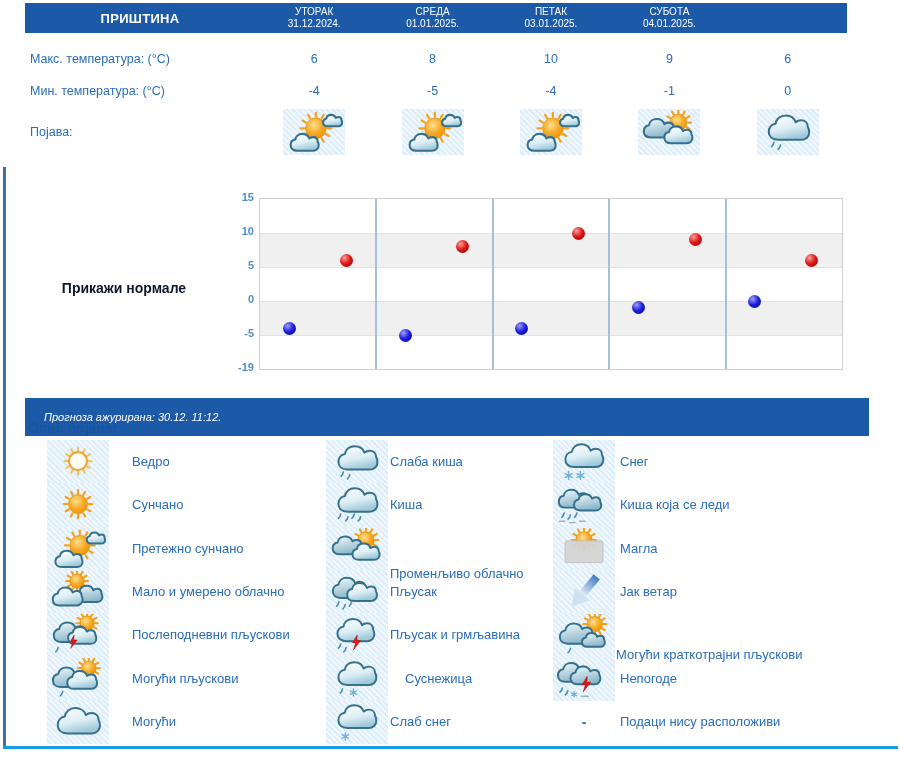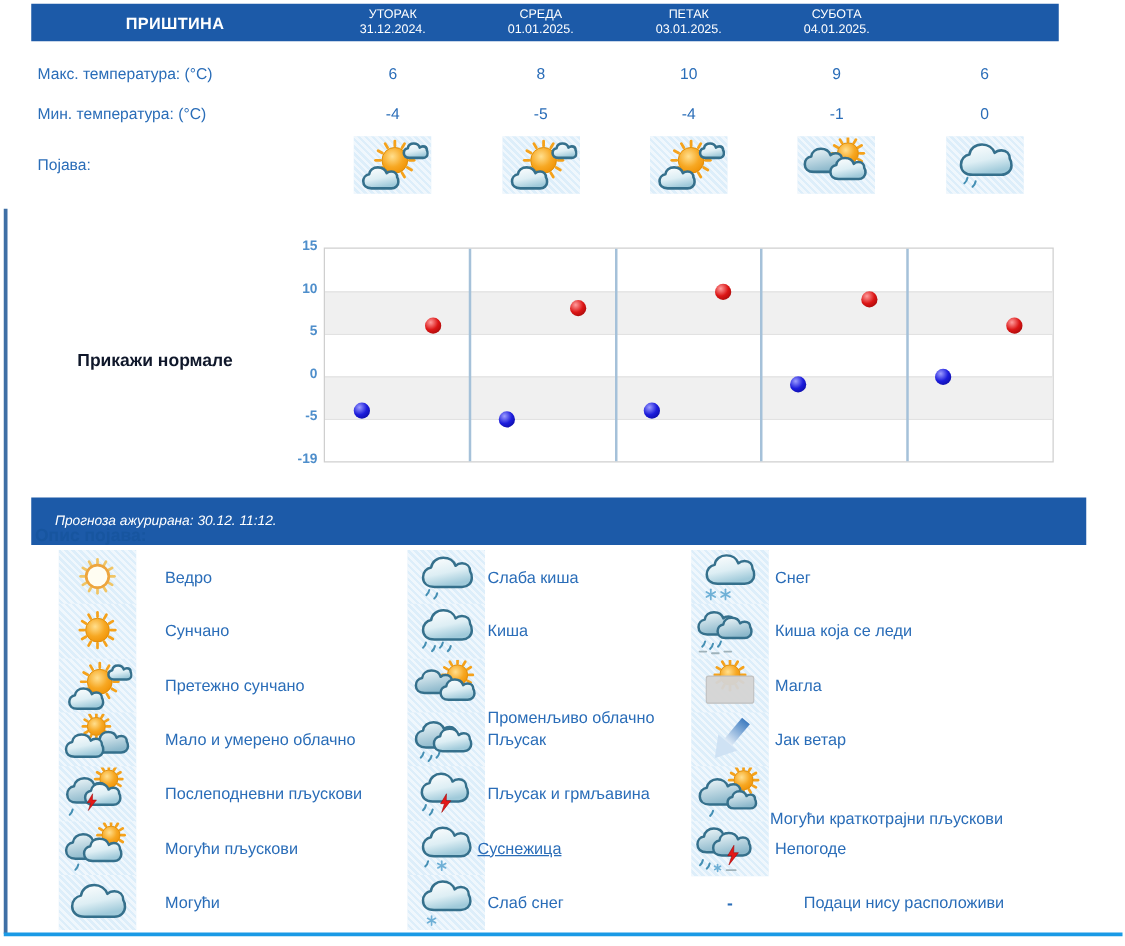--- a/index.html
+++ b/index.html
@@ -817,21 +817,21 @@
           <g transform="translate(9 3) scale(0.7)">
             <path d="M16 38 C7 38 2 33 2 26 C2 20 6 15 12 14 C13 7 19 2 27 2 C34 2 40 6 42 12 C44 10 47 9 50 9 C56 9 60 13 60 19 C61.5 21 62 24 62 27 C62 33 57 38 50 38 Z" fill="url(#cl18)" stroke="#35708c" stroke-width="3.14" stroke-linejoin="round"></path>
           </g>
           <path d="M15 34 q-0.6 3 -2.6 4.6" stroke="#4690b4" stroke-width="1.8" fill="none" stroke-linecap="round"></path>
           <line x1="23.5" y1="36.0" x2="30.5" y2="40.0" stroke="#6fb0d6" stroke-width="1.5" stroke-linecap="round"></line>
           <line x1="27.0" y1="34.0" x2="27.0" y2="42.0" stroke="#6fb0d6" stroke-width="1.5" stroke-linecap="round"></line>
           <line x1="30.5" y1="36.0" x2="23.5" y2="40.0" stroke="#6fb0d6" stroke-width="1.5" stroke-linecap="round"></line>
           <circle cx="27" cy="38" r="1.1" fill="#6fb0d6"></circle>
         </svg>
       </div>
-      <div class="abs legend-label blue-text" style="left: 382px; top: 670.5px; text-decoration: underline;">Суснежица</div>
+      <div class="abs legend-label blue-text" style="left: 405px; top: 670.5px;">Суснежица</div>
       <div class="abs icon-box icon-bg" style="left: 326px; top: 699.8px; height: 44px;">
         <svg width="56" height="42" viewBox="0 0 62 46" xmlns="http://www.w3.org/2000/svg">
           <defs>
     <radialGradient id="sun19" cx="40%" cy="35%" r="75%">
       <stop offset="0%" stop-color="#ffdf8e"></stop>
               <stop offset="55%" stop-color="#f7a823"></stop>
               <stop offset="100%" stop-color="#ef8e00"></stop>
             </radialGradient>
     <linearGradient id="cl19" x1="0" y1="0" x2="0.35" y2="1">
       <stop offset="0%" stop-color="#ffffff"></stop>
@@ -1082,21 +1082,21 @@
           <line x1="20.0" y1="37.0" x2="20.0" y2="43.0" stroke="#6fb0d6" stroke-width="1.5" stroke-linecap="round"></line>
           <line x1="22.6" y1="38.5" x2="17.4" y2="41.5" stroke="#6fb0d6" stroke-width="1.5" stroke-linecap="round"></line>
           <circle cx="20" cy="40" r="1.1" fill="#6fb0d6"></circle>
           <g stroke="#9fb2ba" stroke-width="1.6" stroke-linecap="round">
             <line x1="28" y1="42" x2="36" y2="42"></line>
           </g>
         </svg>
       </div>
       <div class="abs legend-label blue-text" style="left: 620px; top: 670.5px;">Непогоде</div>
       <div class="abs icon-box no-data-dash" style="left: 553px; top: 699.8px; height: 44px;">-</div>
-      <div class="abs legend-label blue-text" style="left: 620px; top: 713.8px; margin-left: 23px;">Подаци нису расположиви</div>
+      <div class="abs legend-label blue-text" style="left: 620px; top: 713.8px;">Подаци нису расположиви</div>
     </div>
 
 <div class="abs ytick" style="left: 228px; top: 191px;">15</div>
     <div class="abs ytick" style="left: 228px; top: 225px;">10</div>
     <div class="abs ytick" style="left: 228px; top: 259px;">5</div>
     <div class="abs ytick" style="left: 228px; top: 293px;">0</div>
     <div class="abs ytick" style="left: 228px; top: 327px;">-5</div>
     <div class="abs ytick" style="left: 228px; top: 361px;">-19</div>
   </div>
 

